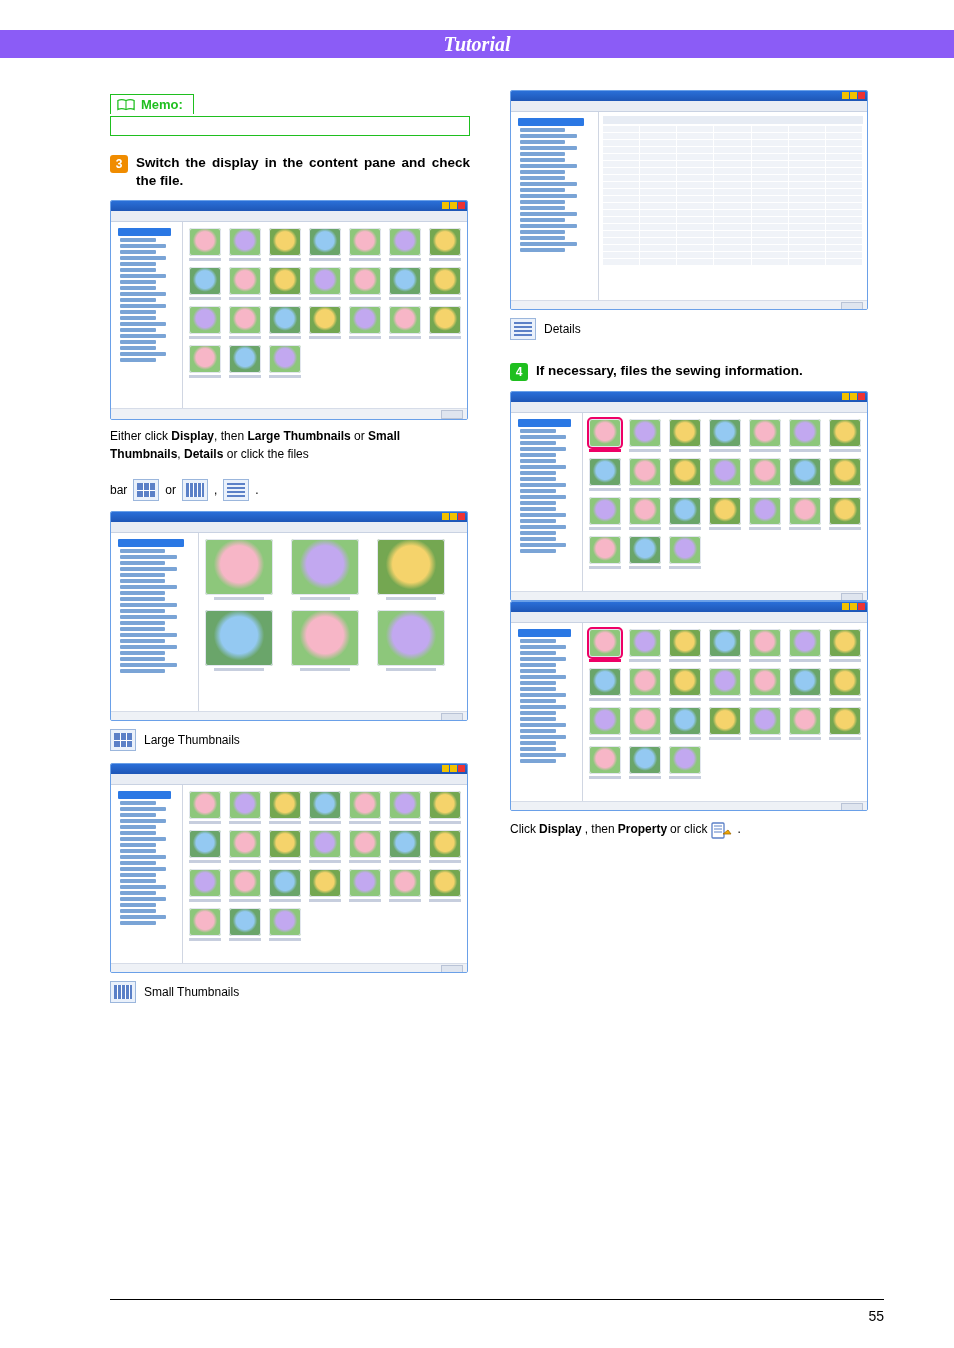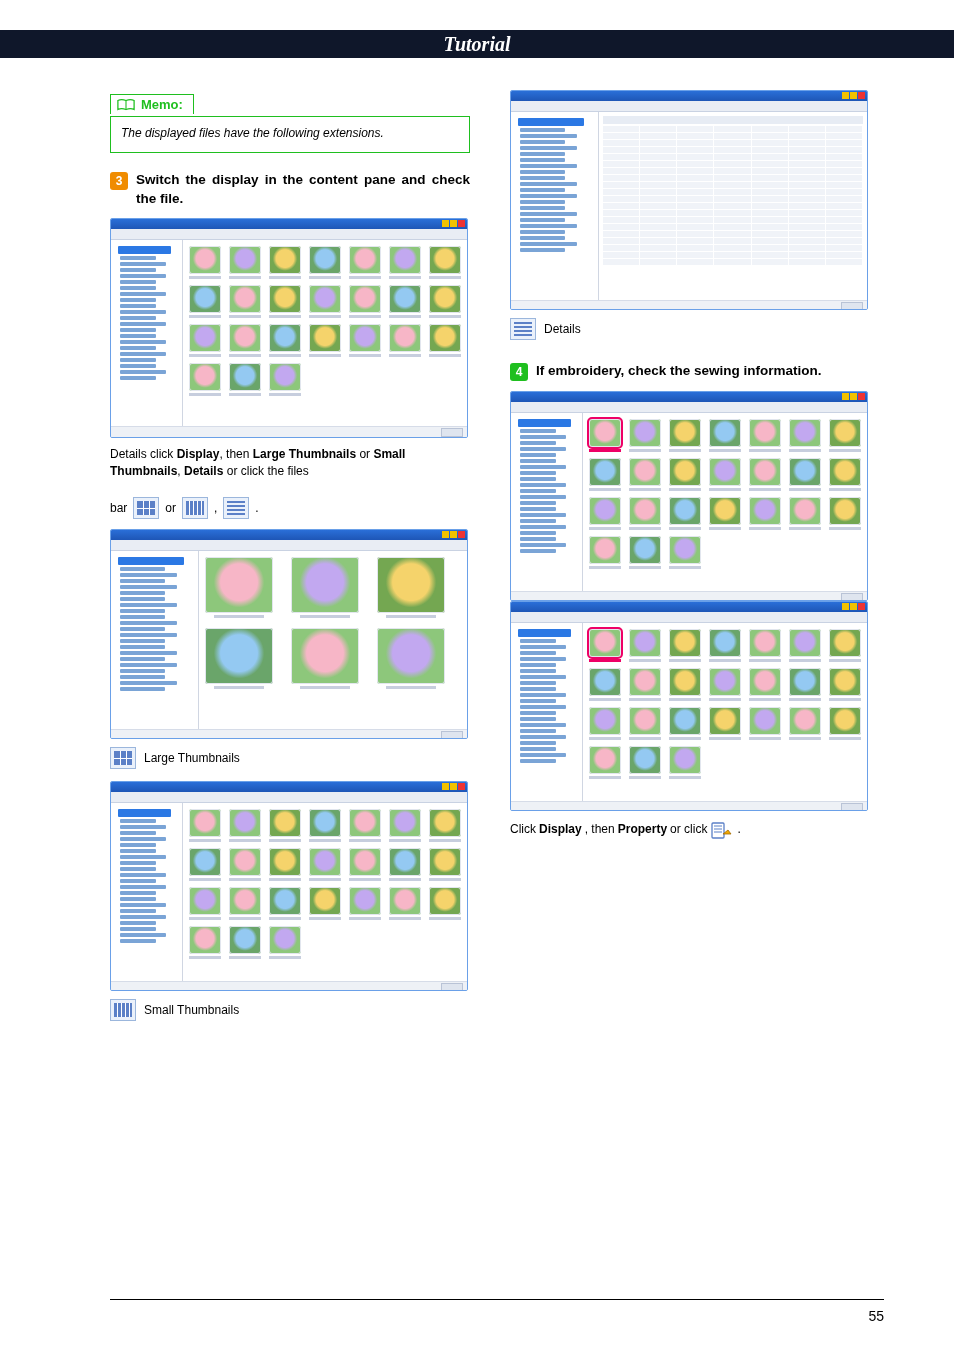--- a/index.html
+++ b/index.html
@@ -14,21 +14,21 @@
     width: 954px;
     height: 1348px;
     box-sizing: border-box;
   }
   .green-band {
     position: absolute;
     top: 30px;
     left: 0;
     right: 0;
     height: 28px;
-    background: #0f172a;
+    background: #8b5cf6;
     text-align: center;
     color: #fff;
     font-style: italic;
     font-weight: bold;
     font-family: "Times New Roman", serif;
     font-size: 20px;
     line-height: 28px;
   }
   .content {
     position: absolute;
@@ -272,21 +272,20 @@
         <div class="memo-tab">
           <span class="book">
             <svg viewBox="0 0 20 14">
                 <path d="M1 12 V2 Q5 0 10 2 Q15 0 19 2 V12 Q15 10 10 12 Q5 10 1 12 Z" fill="none" stroke="#1fbf1f" stroke-width="1.4"></path>
                 <path d="M10 2 V12" stroke="#1fbf1f" stroke-width="1.2"></path>
               </svg>
           </span>
           <span class="memo-title">Memo:</span>
         </div>
         <div class="memo-box">
-          <div>The displayed files have the following extensions.</div>
         </div>
       </div>
 
       <div class="step">
         <div class="step-num num-orange">3</div>
         <div class="step-text">Switch the display in the content pane and check the file.</div>
       </div>
 
       <div class="fake-shot" style="height:220px">
         <div class="fake-title"></div>
@@ -427,21 +426,21 @@
                 </div>
               </div>
           </div>
         </div>
         <div class="fake-status">
             <div class="btn"></div>
           </div>
       </div>
 
       <div class="body-text">
-        <span>Details click </span><b>Display</b><span>, then </span><b>Large Thumbnails</b><span> or </span><b>Small Thumbnails</b><span>, </span><b>Details</b><span> or click the files</span>
+        <span>Either click </span><b>Display</b><span>, then </span><b>Large Thumbnails</b><span> or </span><b>Small Thumbnails</b><span>, </span><b>Details</b><span> or click the files</span>
       </div>
 
       <div class="icon-row">
         <span class="or-comma">bar </span>
         <span class="tool-icon">
             <span class="sqgrid"></span>
           </span>
         <span class="or-comma"> or </span>
         <span class="tool-icon">
             <span class="sqgrid sm"></span>
@@ -916,21 +915,21 @@
 
       <div class="icon-label-row">
         <span class="tool-icon">
             <span class="listlines"></span>
           </span>
         <span>Details</span>
       </div>
 
       <div class="step" style="margin-top:10px">
         <div class="step-num num-green">4</div>
-        <div class="step-text">If embroidery, check the sewing information.</div>
+        <div class="step-text">If necessary, files the sewing information.</div>
       </div>
 
       <div class="fake-shot" style="height:210px">
         <div class="fake-title"></div>
         <div class="fake-dots">
             <span></span>
             <span></span>
             <span></span>
           </div>
         <div class="fake-toolbar"></div>

